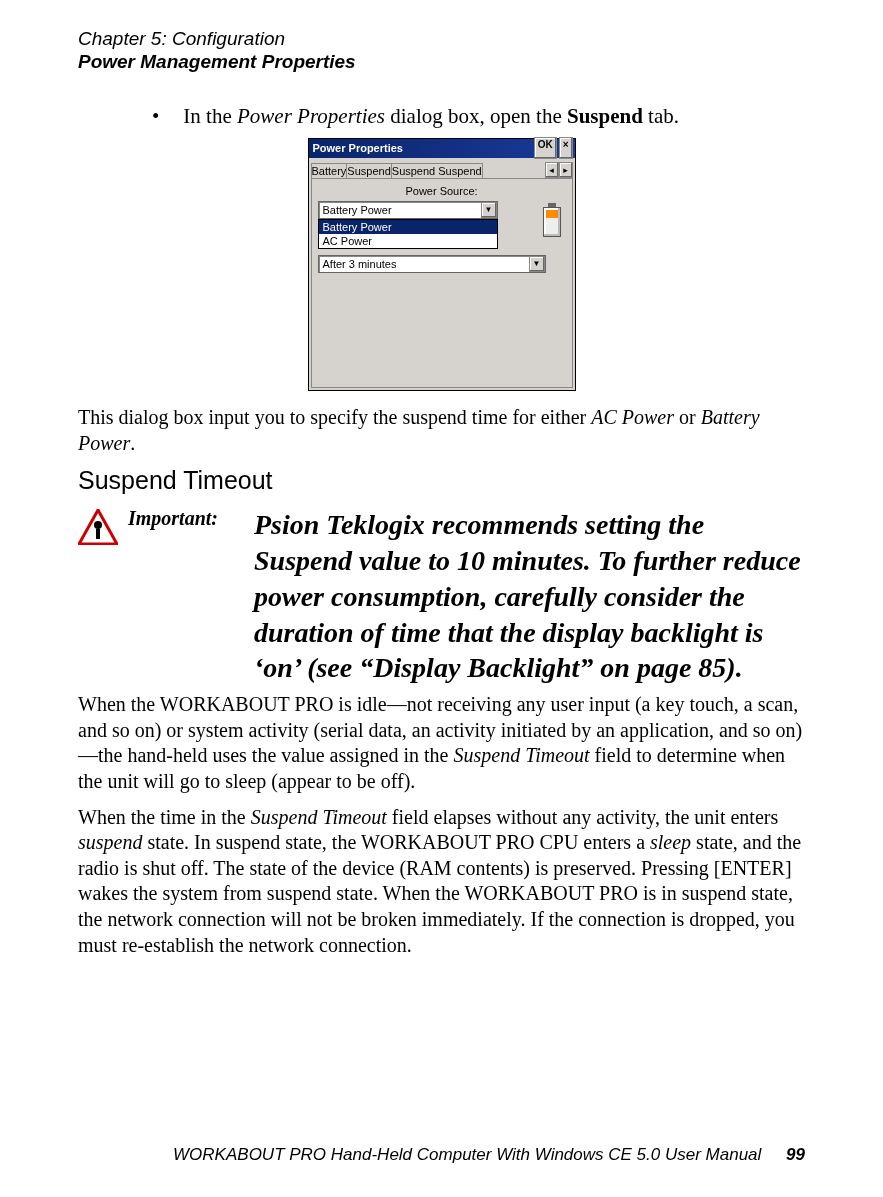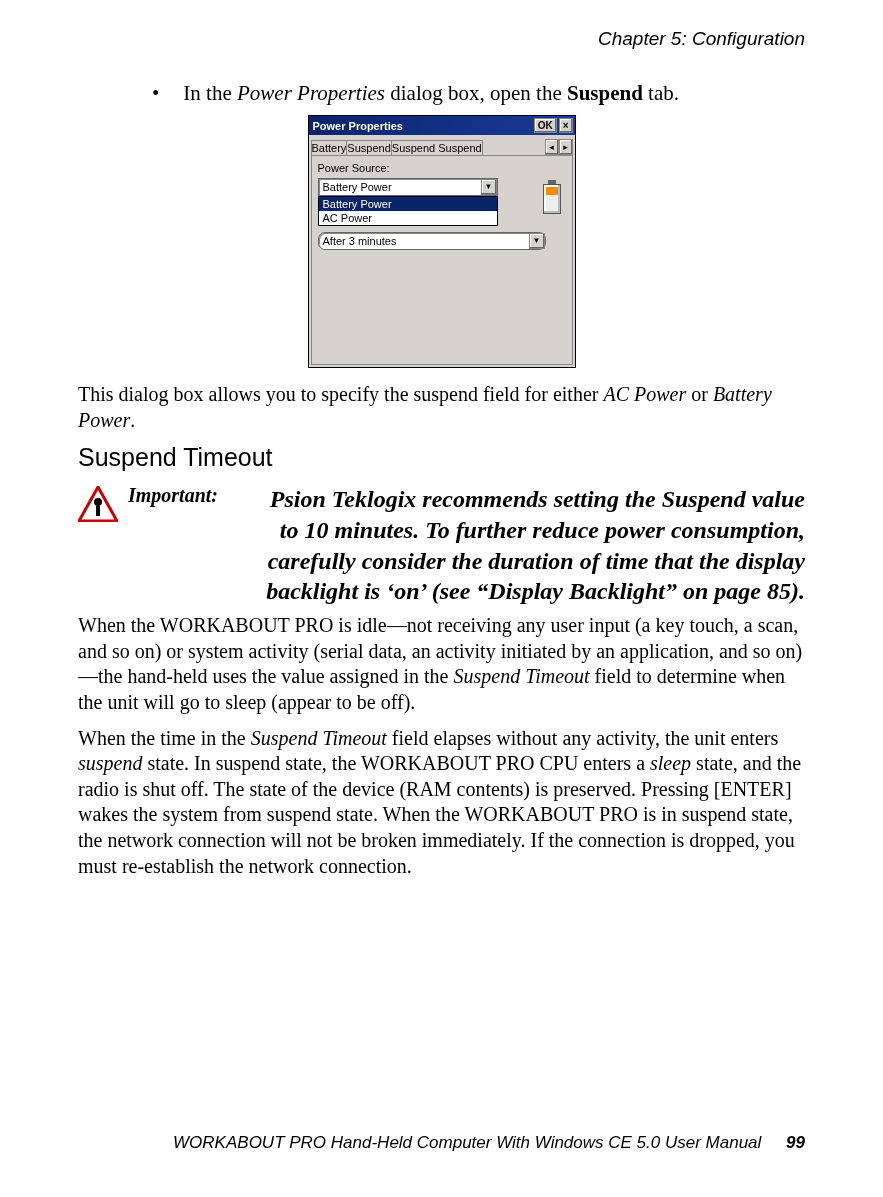--- a/index.html
+++ b/index.html
@@ -12,21 +12,21 @@
     width: 883px;
     height: 1197px;
     position: relative;
   }
   .page {
     padding: 28px 78px 40px 78px;
     position: relative;
     height: 100%;
   }
   .header-right {
-    text-align: right;
+    text-align: left;
     font-style: italic;
     font-size: 19px;
     line-height: 1.2;
     margin-bottom: 28px;
   }
   .header-line1 { font-family: Arial, Helvetica, sans-serif; font-style: italic; font-size: 19px; }
   .header-line2 { font-family: Arial, Helvetica, sans-serif; font-style: italic; font-weight: bold; font-size: 19px; }
   .section-number, .section-title-row {
     font-family: "Arial Narrow", Arial, sans-serif;
     font-weight: normal;
@@ -63,21 +63,21 @@
     height: 19px;
     padding: 0 2px;
     font-weight: bold;
     font-size: 11px;
   }
   .titlebar .title { flex: 1; padding-left: 2px; }
   .titlebar .btn {
     background: #d6d3ce;
     color: #000;
     border: 1px solid #888;
-    height: 15px;
+    height: 22px;
     line-height: 13px;
     font-size: 10px;
     padding: 0 3px;
     margin-left: 2px;
     font-weight: bold;
     box-shadow: inset -1px -1px 0 #666, inset 1px 1px 0 #fff;
   }
   .tabs {
     display: flex;
     align-items: flex-end;
@@ -115,32 +115,32 @@
     text-align: center;
   }
   .tab-panel {
     border: 1px solid #888;
     margin: 0 2px 2px 2px;
     padding: 6px 6px 60px 6px;
     background: #d6d3ce;
     position: relative;
     min-height: 210px;
   }
-  .lbl { font-size: 11px; margin-bottom: 4px; }
+  .lbl { font-size: 11px; margin-bottom: 4px; text-align: center; }
   .combo {
     display: flex;
     align-items: center;
     width: 180px;
     height: 18px;
     background: #fff;
     border: 1px solid #666;
     box-shadow: inset 1px 1px 0 #888;
     margin-bottom: 0;
   }
-  .combo.wide { width: 228px; border-radius: 7px; }
+  .combo.wide { width: 228px; }
   .combo .val { flex: 1; padding: 0 4px; font-size: 11px; overflow: hidden; white-space: nowrap; }
   .combo .ddl {
     width: 16px; height: 16px;
     background: #d6d3ce;
     border: 1px solid #888;
     box-shadow: inset -1px -1px 0 #666, inset 1px 1px 0 #fff;
     font-size: 8px; line-height: 14px; text-align: center;
   }
   .dropdown-open {
     width: 180px;
@@ -206,41 +206,41 @@
   .important-label {
     font-weight: bold;
     font-style: italic;
     font-size: 20px;
     flex: none;
     width: 116px;
   }
   .important-text {
     font-weight: bold;
     font-style: italic;
-    font-size: 24px;
+    font-size: 28px;
     line-height: 1.28;
-    text-align: right;
   }
 
   .footer {
     position: absolute;
-    bottom: 44px;
+    bottom: 32px;
     right: 78px;
     font-family: Arial, Helvetica, sans-serif;
     font-style: italic;
     font-size: 17px;
   }
   .footer .pg { font-weight: bold; margin-left: 20px; font-style: italic; }
 </style>
 </head>
 <body>
 
 <div class="page">
   <div class="header-right">
     <div class="header-line1">Chapter 5: Configuration</div>
+    <div class="header-line2">Power Management Properties</div>
   </div>
 
 
   <div class="bullet-row">
     <span class="dot">•</span><span>In the </span><span class="em-it">Power Properties</span><span> dialog box, open the </span><span class="em-bd">Suspend</span><span> tab.</span>
   </div>
 
   <div class="dialog-wrap">
     <div class="titlebar">
       <span class="title">Power Properties</span>
@@ -274,21 +274,21 @@
       <div class="battery-icon">
         <div class="tip"></div>
         <div class="bbody">
             <div class="fill"></div>
           </div>
       </div>
     </div>
   </div>
 
   <p class="body-p">
-    <span>This dialog box allows you to specify the suspend field for either </span><span class="em-it">AC Power</span><span> or </span><span class="em-it">Battery Power</span><span>.</span>
+    <span>This dialog box input you to specify the suspend time for either </span><span class="em-it">AC Power</span><span> or </span><span class="em-it">Battery Power</span><span>.</span>
   </p>
 
   <div class="sub-head">Suspend Timeout</div>
 
   <div class="important-row">
     <div class="warn-triangle">
       <svg viewBox="0 0 40 36">
         <polygon points="20,1 39,35 1,35" fill="#fff" stroke="#c00" stroke-width="3"></polygon>
         <circle cx="20" cy="16" r="4" fill="#000"></circle>
         <rect x="18" y="20" width="4" height="10" fill="#000"></rect>

